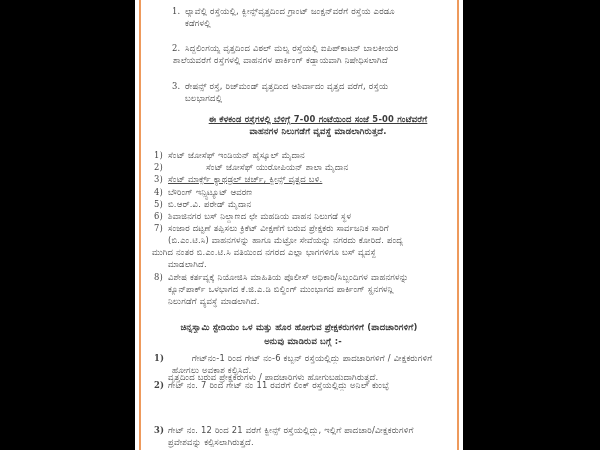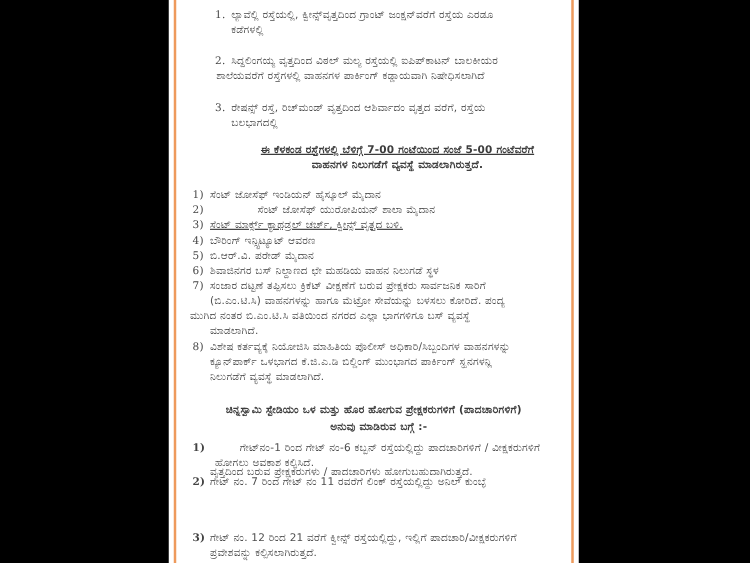--- a/index.html
+++ b/index.html
@@ -108,21 +108,21 @@
     <span class="line" style="left:168px; top:187px;">ಬೌರಿಂಗ್ ಇನ್ಸ್ಟಿಟ್ಯೂಟ್ ಆವರಣ</span>
 
     <span class="num" style="left:154px; top:199px;">5)</span>
     <span class="line" style="left:168px; top:199px;">ಬಿ.ಆರ್.ವಿ. ಪರೇಡ್ ಮೈದಾನ</span>
 
     <span class="num" style="left:154px; top:211px;">6)</span>
     <span class="line" style="left:168px; top:211px;">ಶಿವಾಜಿನಗರ ಬಸ್ ನಿಲ್ದಾಣದ ಛೇ ಮಹಡಿಯ ವಾಹನ ನಿಲುಗಡೆ ಸ್ಥಳ</span>
 
     <span class="num" style="left:154px; top:223px;">7)</span>
     <span class="line" style="left:168px; top:223px; width:280px; overflow:hidden;">ಸಂಜಾರ ದಟ್ಟಣೆ ತಪ್ಪಿಸಲು ಕ್ರಿಕೆಟ್ ವೀಕ್ಷಣೆಗೆ ಬರುವ ಪ್ರೇಕ್ಷಕರು ಸಾರ್ವಜನಿಕ ಸಾರಿಗೆ</span>
-    <span class="line" style="left:168px; top:235px; width:280px; overflow:hidden;">(ಬಿ.ಎಂ.ಟಿ.ಸಿ) ವಾಹನಗಳನ್ನು ಹಾಗೂ ಮೆಟ್ರೋ ಸೇವೆಯನ್ನು ಬಳಸಲು ಕೋರಿದೆ. ಪಂದ್ಯ</span>
+    <span class="line" style="left:168px; top:235px; width:280px; overflow:hidden;">(ಬಿ.ಎಂ.ಟಿ.ಸಿ) ವಾಹನಗಳನ್ನು ಹಾಗೂ ಮೆಟ್ರೋ ಸೇವೆಯನ್ನು ನಗರದು ಕೋರಿದೆ. ಪಂದ್ಯ</span>
     <span class="line" style="left:152px; top:247px; width:280px; overflow:hidden;">ಮುಗಿದ ನಂತರ ಬಿ.ಎಂ.ಟಿ.ಸಿ ವತಿಯಿಂದ ನಗರದ ಎಲ್ಲಾ ಭಾಗಗಳಿಗೂ ಬಸ್ ವ್ಯವಸ್ಥೆ</span>
     <span class="line" style="left:168px; top:259px;">ಮಾಡಲಾಗಿದೆ.</span>
 
     <span class="num" style="left:154px; top:272px;">8)</span>
     <span class="line" style="left:168px; top:272px; width:280px; overflow:hidden;">ವಿಶೇಷ ಕರ್ತವ್ಯಕ್ಕೆ ನಿಯೋಜಿಸಿ ಮಾಹಿತಿಯ ಪೊಲೀಸ್ ಅಧಿಕಾರಿ/ಸಿಬ್ಬಂದಿಗಳ ವಾಹನಗಳನ್ನು</span>
     <span class="line" style="left:168px; top:284px; width:280px; overflow:hidden;">ಕ್ಯೂನ್‌ಪಾರ್ಕ್ ಒಳಭಾಗದ ಕೆ.ಜಿ.ಎ.ಡಿ ಬಿಲ್ಡಿಂಗ್ ಮುಂಭಾಗದ ಪಾರ್ಕಿಂಗ್ ಸ್ಹನಗಳನ್ಲಿ</span>
     <span class="line" style="left:168px; top:296px;">ನಿಲುಗಡೆಗೆ ವ್ಯವಸ್ಥೆ ಮಾಡಲಾಗಿದೆ.</span>
   </div>
 
   <div>

